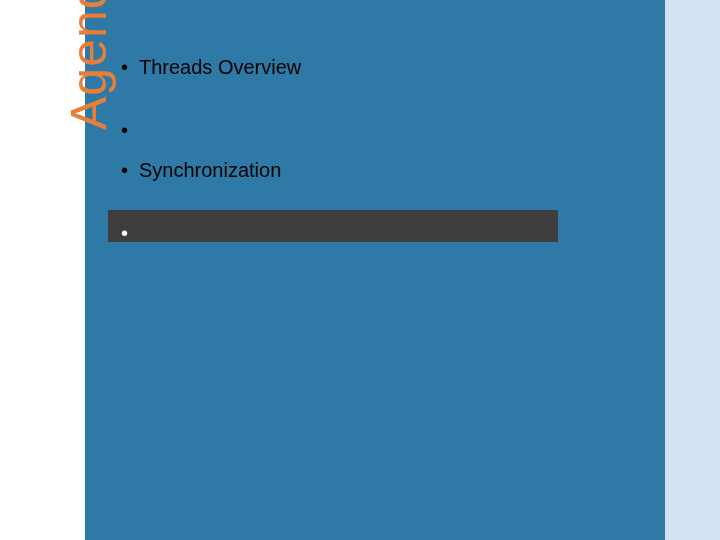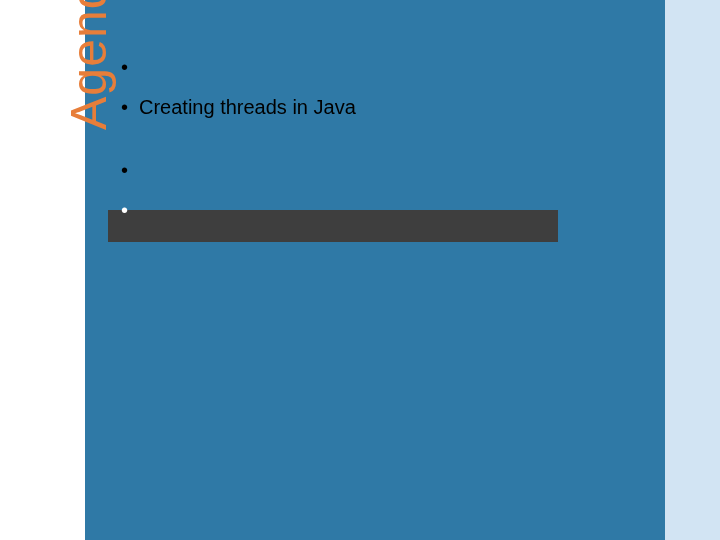--- a/index.html
+++ b/index.html
@@ -75,25 +75,26 @@
   <div class="left-col"></div>
   <div class="right-col"></div>
 
   <div class="title">Agenda</div>
 
   <div class="highlight-bar"></div>
 
   <div class="items">
     <div class="item">
       <span class="bullet">•</span>
+      <span>Threads Overview</span>
     </div>
     <div class="item">
       <span class="bullet">•</span>
-      <span>Creating threads in Java</span>
     </div>
     <div class="item">
       <span class="bullet">•</span>
+      <span>Synchronization</span>
     </div>
     <div class="item hl">
       <span class="bullet">•</span>
     </div>
   </div>
 </div>
 
 </body></html>

